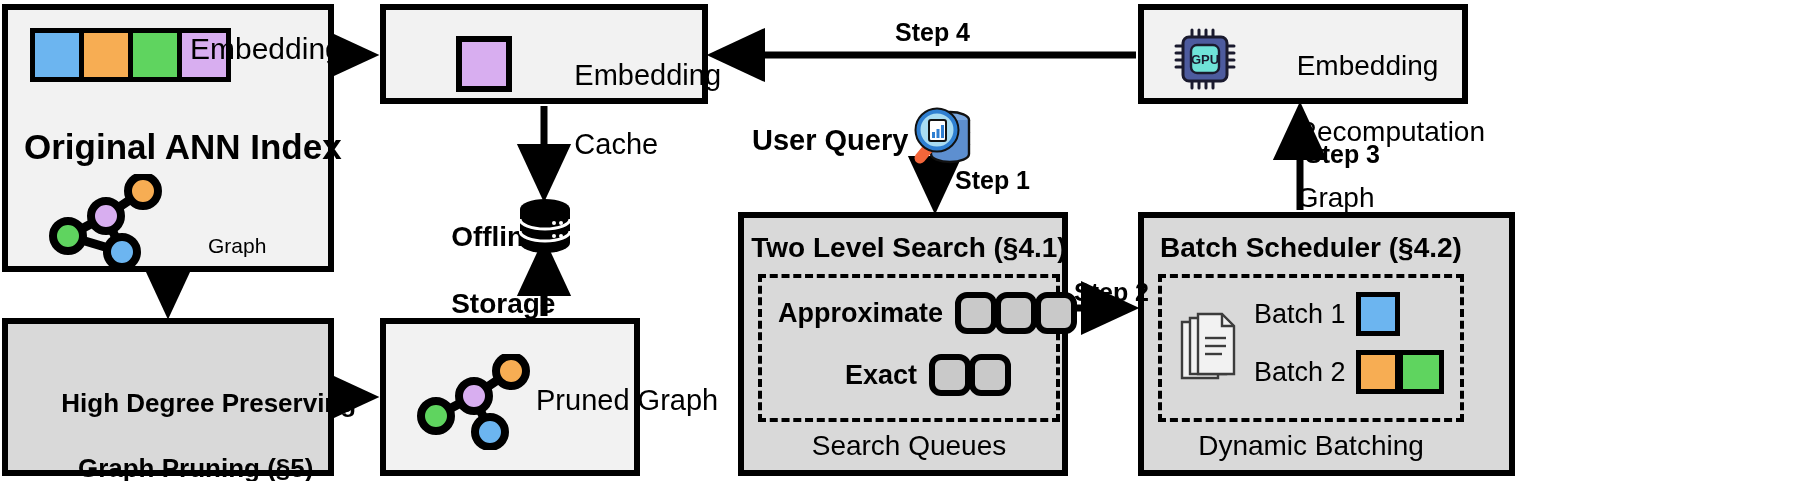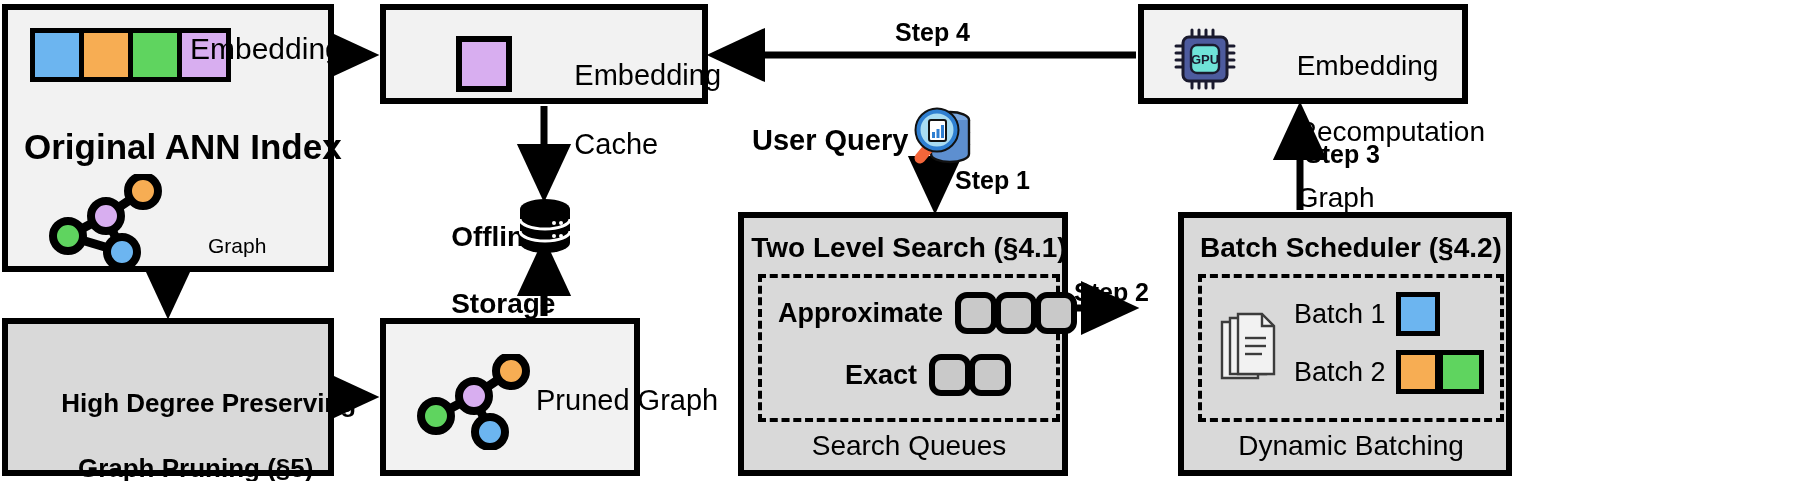--- a/index.html
+++ b/index.html
@@ -47,21 +47,21 @@
   .queue-row{position:absolute;display:flex;align-items:center;font-weight:bold;}
   .queue-row .qlabel{font-size:27px;}
   .slots{display:flex;margin-left:12px;}
   .slot{width:42px;height:42px;border:6px solid #000;border-radius:12px;background:#c9c9c9;box-sizing:border-box;margin-right:-2px;}
   #queue-approx{left:16px;top:14px;}
   #queue-exact{left:16px;top:76px;}
   #queue-exact .qlabel{margin-left:67px;}
   #tls-footer{left:0;top:212px;width:330px;text-align:center;font-size:28px;}
 
   
-  #batch-sched{left:1178px;top:212px;width:334px;height:264px;}
+  #batch-sched{left:1138px;top:212px;width:377px;height:264px;}
   #bs-title{left:0;top:14px;width:334px;text-align:center;font-size:28px;font-weight:bold;}
   #bs-dash{position:absolute;left:14px;top:56px;width:306px;height:148px;border:4px dashed #000;box-sizing:border-box;}
   #docs-icon{position:absolute;left:16px;top:34px;}
   #batch1-row{position:absolute;left:92px;top:14px;display:flex;align-items:center;}
   #batch2-row{position:absolute;left:92px;top:72px;display:flex;align-items:center;}
   .brow .blabel{font-size:27px;margin-right:10px;}
   .bsq{width:44px;height:44px;border:5px solid #000;box-sizing:border-box;}
   .bsq + .bsq{border-left-width:3px;}
   #bs-footer{left:0;top:212px;width:334px;text-align:center;font-size:28px;}
 

